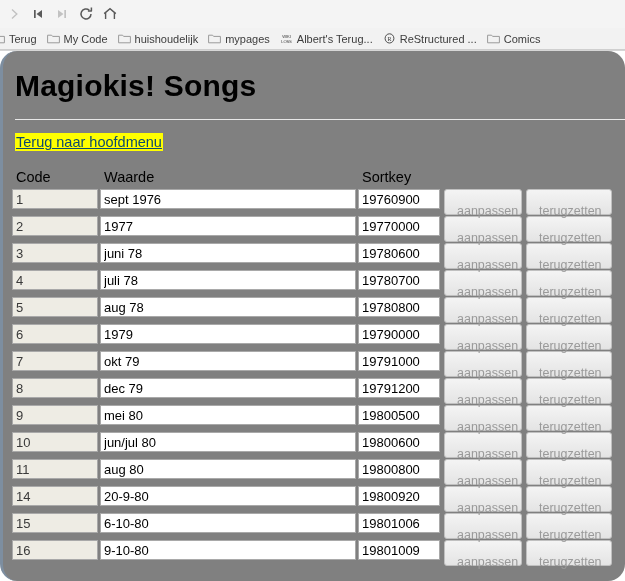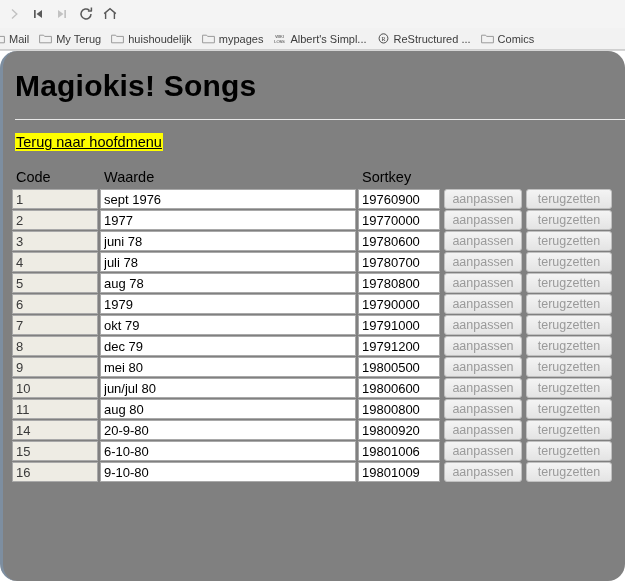--- a/index.html
+++ b/index.html
@@ -132,21 +132,21 @@
   }
   hr.rule {
     border: none;
     border-top: 1px solid #e8e8e8;
     margin: 16px 0 0 3px;
     width: 613px;
   }
   .backlink-wrap { margin: 13px 0 0 3px; }
   a.backlink {
     background: #ffff00;
-    color: #000000;
+    color: #0c4a6e;
     text-decoration: underline;
     font-size: 14.5px;
     padding: 1px 1px 1px 1px;
   }
   h2.section-title {
     font-size: 17px;
     font-weight: bold;
     margin: 53px 0 0 3px;
     color: #000;
   }
@@ -200,21 +200,21 @@
   .cell-btn {
     box-sizing: border-box;
     height: 20px;
     font-family: "Liberation Sans", sans-serif;
     font-size: 12.5px;
     color: #9a9a9a;
     background: linear-gradient(#f4f4f4, #e4e4e4);
     border: 1px solid #c0c0c0;
     border-radius: 3px;
     margin: 0 0 1px 2px;
-    padding: 0;
+    padding: 12px;
     text-align: center;
     line-height: 18px;
     display: block;
   }
   .w-btn1 { width: 78px; }
   .w-btn2 { width: 86px; }
 </style>
 </head>
 <body>
 
@@ -263,29 +263,29 @@
 
   </div>
 
   <div class="bookmarks">
     <div class="bm" style="padding-left:0;margin-left:-8px;">
       <span class="bm-ico">
         <svg width="13" height="11" viewBox="0 0 13 11" fill="none" stroke="currentColor" stroke-width="1">
           <path d="M0.6 2.2 H4.6 L5.6 3.4 H12.4 V9.8 H0.6 Z"></path>
         </svg>
       </span>
-      <span class="bm-label">Mail</span>
+      <span class="bm-label">Terug</span>
     </div>
     <div class="bm">
       <span class="bm-ico">
         <svg width="13" height="11" viewBox="0 0 13 11" fill="none" stroke="currentColor" stroke-width="1">
           <path d="M0.6 2.2 H4.6 L5.6 3.4 H12.4 V9.8 H0.6 Z"></path>
         </svg>
       </span>
-      <span class="bm-label">My Terug</span>
+      <span class="bm-label">My Code</span>
     </div>
     <div class="bm">
       <span class="bm-ico">
         <svg width="13" height="11" viewBox="0 0 13 11" fill="none" stroke="currentColor" stroke-width="1">
           <path d="M0.6 2.2 H4.6 L5.6 3.4 H12.4 V9.8 H0.6 Z"></path>
         </svg>
       </span>
       <span class="bm-label">huishoudelijk</span>
     </div>
     <div class="bm">
@@ -296,21 +296,21 @@
       </span>
       <span class="bm-label">mypages</span>
     </div>
     <div class="bm">
       <span class="bm-ico text-ico">
         <svg width="13" height="11" viewBox="0 0 13 11">
           <text x="6.5" y="5" font-size="4.2" text-anchor="middle" fill="#3a3a3a" font-family="Liberation Sans, sans-serif">WIKI</text>
           <text x="6.5" y="10" font-size="4.2" text-anchor="middle" fill="#3a3a3a" font-family="Liberation Sans, sans-serif">LOSS</text>
         </svg>
       </span>
-      <span class="bm-label">Albert's Simpl...</span>
+      <span class="bm-label">Albert's Terug...</span>
     </div>
     <div class="bm">
       <span class="bm-ico">
         <svg width="13" height="11" viewBox="0 0 13 11" fill="none" stroke="#3a3a3a" stroke-width="0.9">
           <ellipse cx="6.5" cy="5.4" rx="4.4" ry="4.6"></ellipse>
           <text x="6.5" y="7.7" font-size="6" text-anchor="middle" fill="#3a3a3a" stroke="none" font-family="Liberation Serif, serif">R</text>
         </svg>
       </span>
       <span class="bm-label">ReStructured ...</span>
     </div>

